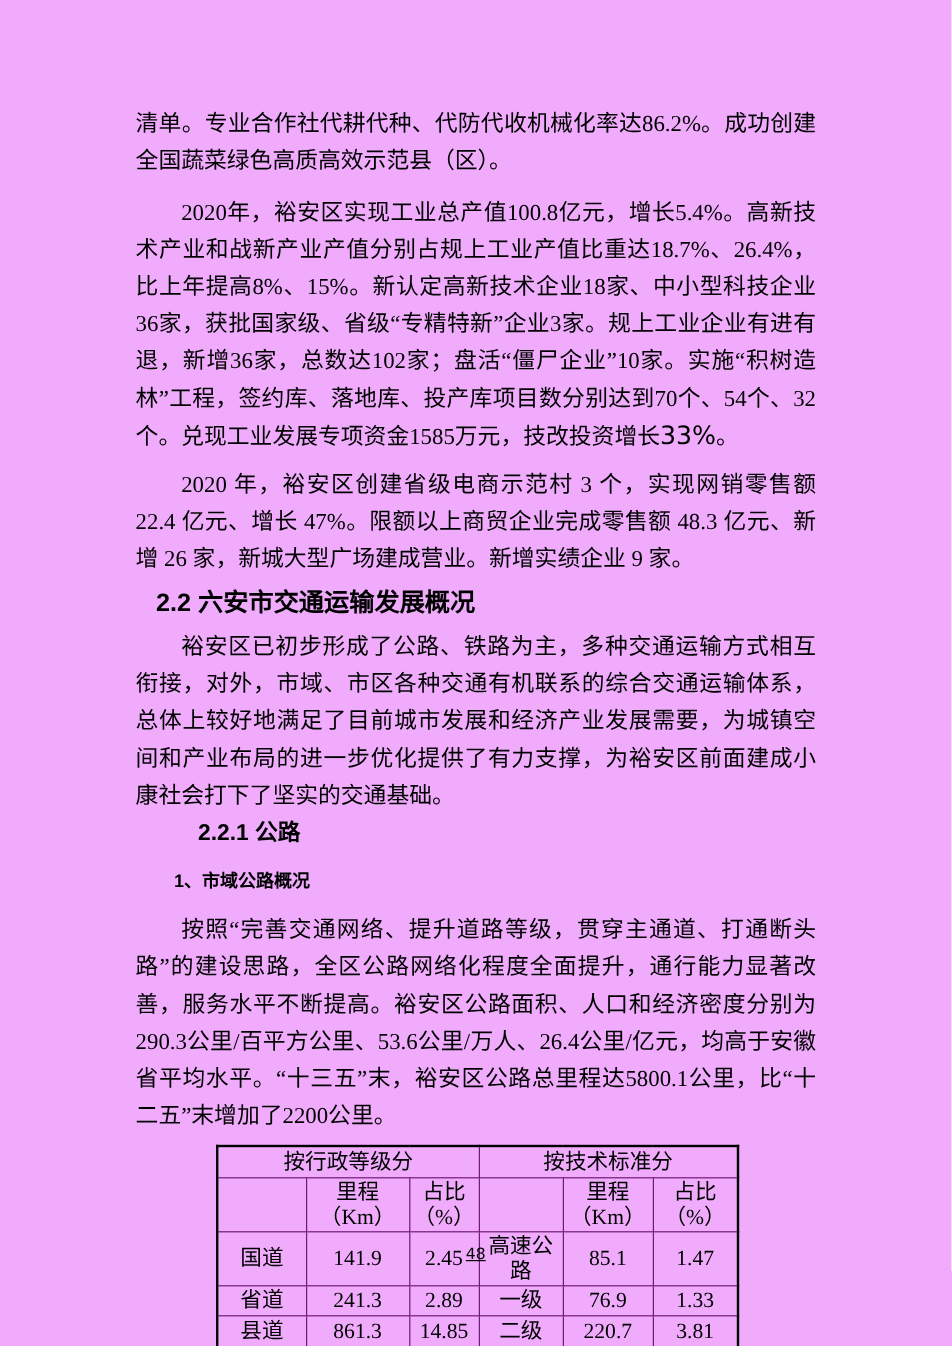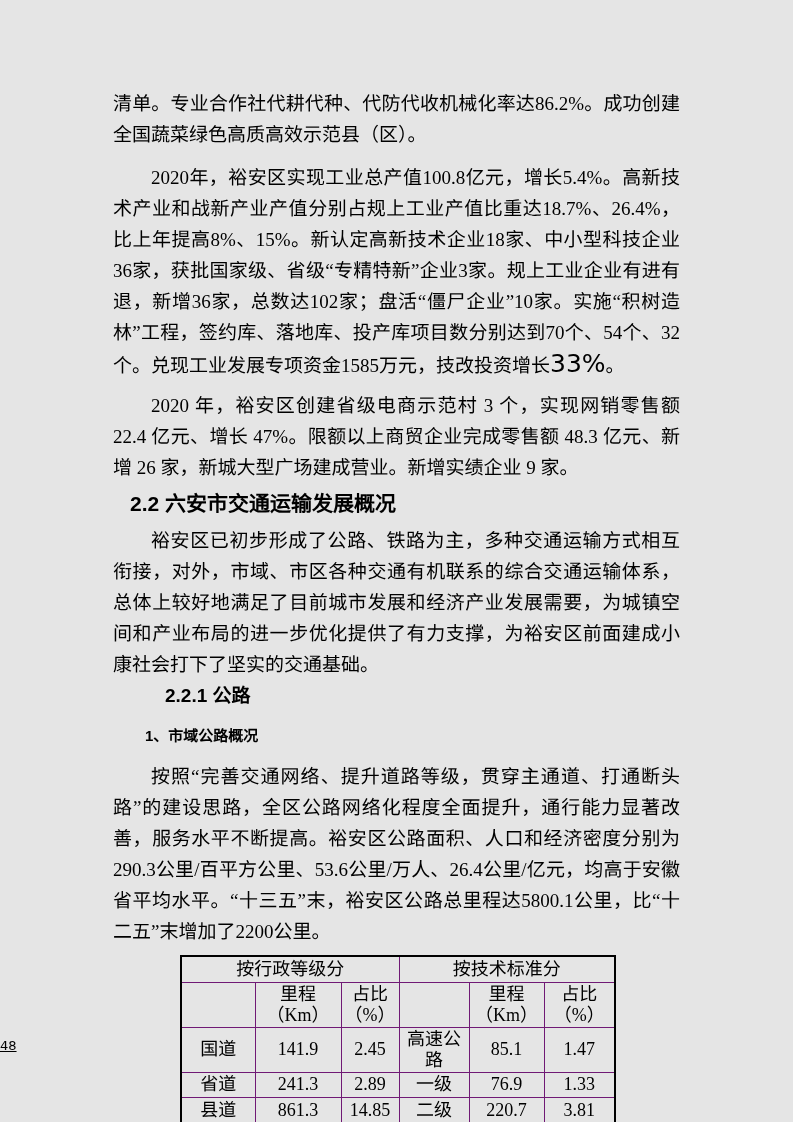--- a/index.html
+++ b/index.html
@@ -1,21 +1,21 @@
 <!DOCTYPE html>
 <html lang="zh-CN"><head>
 <meta charset="utf-8">
 <style>
   * { margin: 0; padding: 0; box-sizing: border-box; }
   html, body { background: #ffffff; }
   .page {
     position: relative;
     width: 793px;
     height: 1122px;
-    background: #e5e5e5;
+    background: #f0abfc;
     color: #000000;
     font-family: "Liberation Serif", "DejaVu Serif", serif;
     overflow: hidden;
   }
   .content {
     position: absolute;
     left: 113px;
     top: 0;
     width: 567px;
   }
@@ -25,21 +25,21 @@
     text-align: justify;
   }
   .indent { text-indent: 38px; }
   .p1 { margin-top: 88px; }
   .p2 { margin-top: 12px; }
   .p3 { margin-top: 9px; }
   .p4 { margin-top: 7px; }
   .p5 { margin-top: 12px; }
   .hl-num {
     font-family: "DejaVu Sans", "Liberation Sans", sans-serif;
-    font-size: 25px;
+    font-size: 21px;
   }
   .h-section {
     margin-top: 7px;
     margin-left: 17px;
     font-family: "Liberation Sans", "DejaVu Sans", sans-serif;
     font-weight: 700;
     font-size: 21px;
     line-height: 28px;
   }
   .h-subsection {
@@ -80,20 +80,21 @@
   .r-group { height: 26px; }
   .r-sub   { height: 44px; }
   .r-d1    { height: 44px; }
   .r-d2    { height: 25px; }
   .r-d3    { height: 27px; }
   .page-number {
     position: absolute;
     top: 1038px;
     left: 0;
     width: 100%;
+    text-align: center;
     font-family: "DejaVu Sans", "Liberation Sans", sans-serif;
     font-size: 13px;
     text-decoration: underline;
   }
 </style>
 </head>
 <body>
 
 <div class="page">
   <div class="content">

